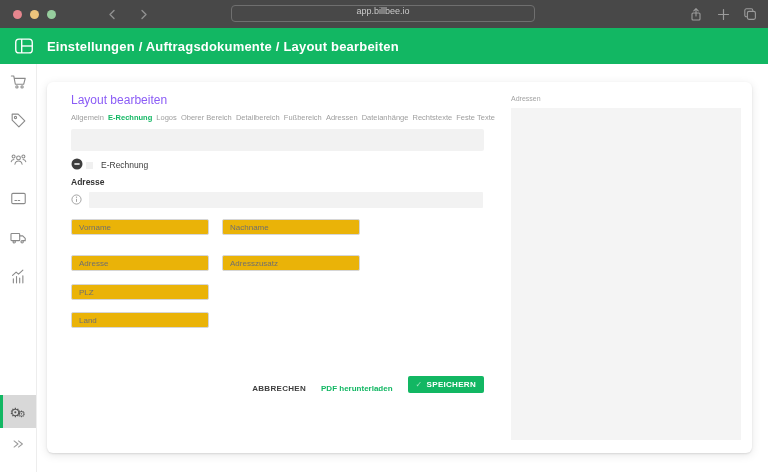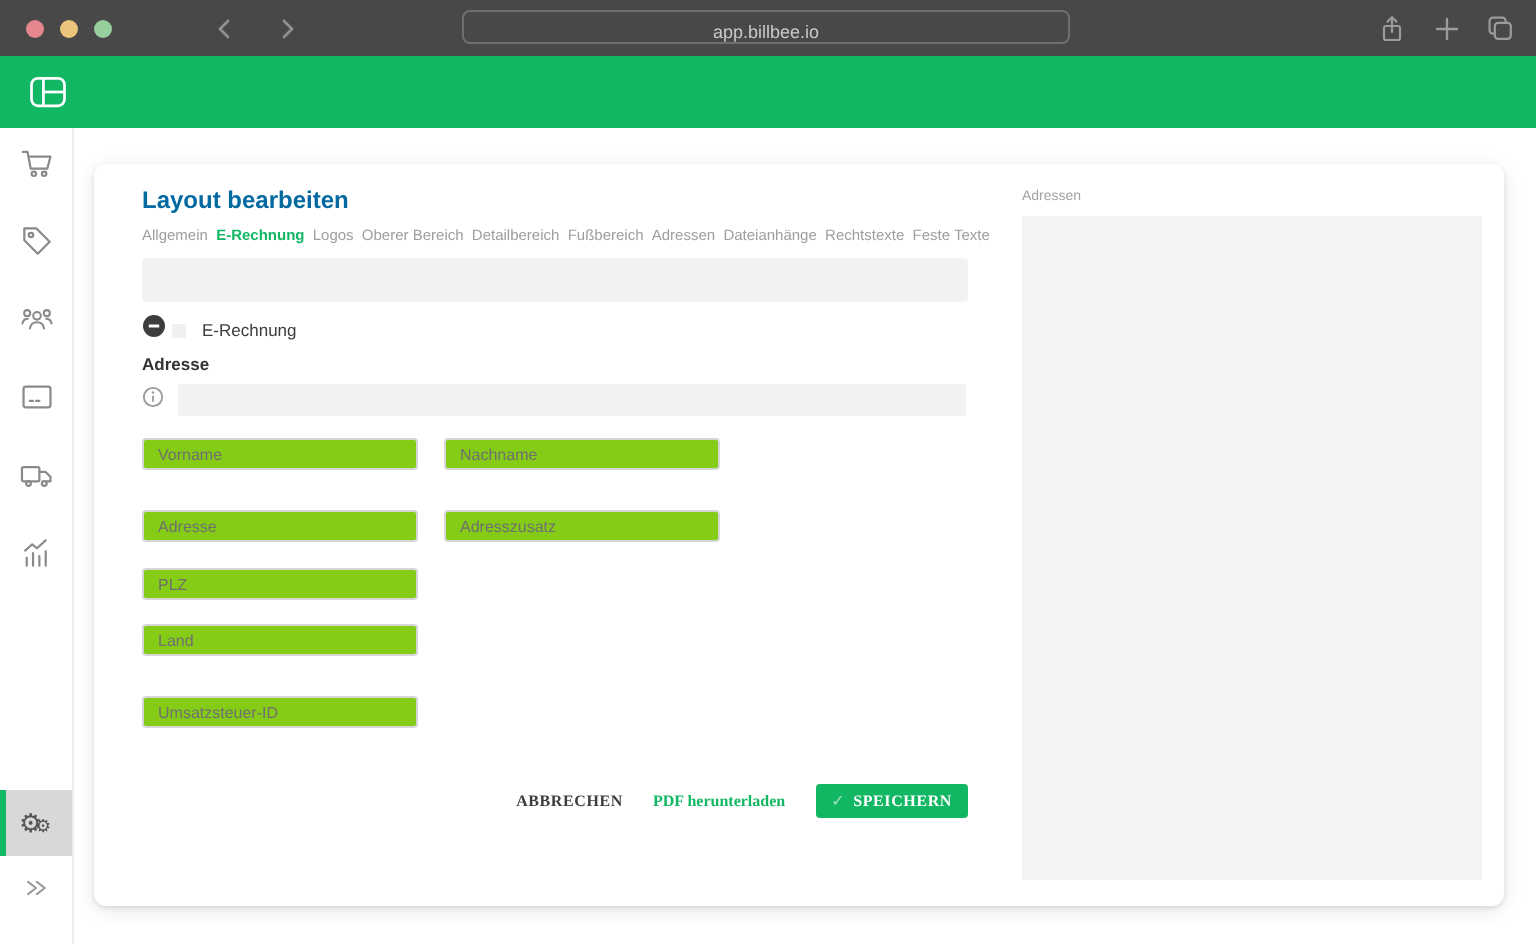--- a/index.html
+++ b/index.html
@@ -8,21 +8,21 @@
 
   
   .chrome{height:28px;background:#484848;position:relative;display:flex;align-items:center;flex:0 0 auto;}
   .traffic{display:flex;gap:8px;margin-left:13px;}
   .dot{width:9px;height:9px;border-radius:50%;}
   .dot.red{background:#e6868e;}
   .dot.yellow{background:#ecc47c;}
   .dot.green{background:#97ce9e;}
   .nav-arrows{display:flex;gap:18px;margin-left:50px;}
   .nav-arrows svg{display:block;}
-  .url-bar{position:absolute;left:231px;top:5px;width:304px;height:17px;border:1px solid #6f6f6f;border-radius:4px;box-sizing:border-box;display:flex;align-items:flex-end;justify-content:center;font-size:9px;color:#c9c9c9;}
+  .url-bar{position:absolute;left:231px;top:5px;width:304px;height:17px;border:1px solid #6f6f6f;border-radius:4px;box-sizing:border-box;display:flex;align-items:flex-start;justify-content:center;font-size:9px;color:#c9c9c9;}
   .chrome-right{position:absolute;right:10px;top:0;height:28px;display:flex;align-items:center;gap:11px;}
   .chrome-right .cicon{display:flex;align-items:center;justify-content:center;width:16px;height:16px;}
 
   
   .app-header{height:36px;background:#12b763;display:flex;align-items:center;flex:0 0 auto;}
   .logo{margin-left:13px;display:flex;align-items:center;}
   .breadcrumb{color:#fff;font-size:13px;font-weight:600;margin-left:12px;letter-spacing:.2px;}
 
   
   .app-body{flex:1;display:flex;min-height:0;background:#fff;}
@@ -33,37 +33,37 @@
   .side-item.expand{height:36px;}
   .gear-txt{font-family:"DejaVu Sans",sans-serif;color:#555;line-height:1;position:relative;}
   .gear-big{font-size:13px;}
   .gear-small{font-size:9px;position:absolute;left:8px;top:7px;}
   .gear-wrap{position:relative;width:20px;height:18px;}
 
   .main{flex:1;position:relative;background:#fff;}
   .card{position:absolute;left:10px;top:18px;width:705px;height:371px;background:#fff;border-radius:6px;box-shadow:0 1px 2px rgba(0,0,0,.10),0 2px 10px rgba(0,0,0,.10);display:flex;box-sizing:border-box;}
 
   .form-col{width:437px;box-sizing:border-box;padding:12px 0 0 24px;flex:0 0 auto;}
-  .page-title{font-size:12px;font-weight:bold;color:#0369a1;line-height:12px;}
+  .page-title{font-size:12px;font-weight:normal;color:#8b5cf6;line-height:12px;}
   .tabs{display:flex;justify-content:space-between;width:424px;margin-top:7px;font-size:7.5px;color:#9e9e9e;white-space:nowrap;}
   .tab{cursor:pointer;}
   .tab.active{color:#12b763;font-weight:bold;}
   .gray-block{margin-top:7px;width:413px;height:22px;background:#f2f2f2;border-radius:2px;}
   .section-row{margin-top:8px;display:flex;align-items:center;height:12px;}
   .mini-box{width:7px;height:7px;background:#f0f0f0;margin-left:3px;}
   .section-label{font-size:8.5px;color:#3c3c3c;margin-left:8px;}
   .group-label{margin-top:7px;font-size:8.5px;font-weight:bold;color:#333;line-height:9px;}
   .info-row{margin-top:4px;display:flex;align-items:center;}
   .info-bar{margin-left:7px;width:394px;height:16px;background:#f2f2f2;border:none;border-radius:1px;}
   .form-grid{margin-top:10px;}
   .field-row{display:flex;gap:13px;}
-  .field-row input{width:138px;height:16px;box-sizing:border-box;border:1px solid #d6d6d6;border-radius:2px;font-size:8px;color:#444;padding:0 0 0 7px;outline:none;font-family:"Liberation Sans",sans-serif;background:#84cc16;}
+  .field-row input{width:138px;height:16px;box-sizing:border-box;border:1px solid #d6d6d6;border-radius:2px;font-size:8px;color:#444;padding:0 0 0 7px;outline:none;font-family:"Liberation Sans",sans-serif;background:#eab308;}
   .field-row input::placeholder{color:#6f6f6f;opacity:1;}
   .mb20{margin-bottom:20px;} .mb13{margin-bottom:13px;} .mb12{margin-bottom:12px;}
-  .card-footer{margin-top:28px;width:413px;display:flex;align-items:center;justify-content:flex-end;gap:15px;font-family:Liberation Serif, serif;}
+  .card-footer{margin-top:28px;width:413px;display:flex;align-items:flex-end;justify-content:flex-end;gap:15px;}
   .btn-cancel{font-size:8px;font-weight:bold;color:#3d3d3d;letter-spacing:.3px;cursor:pointer;}
   .btn-download{font-size:8px;font-weight:bold;color:#12b763;cursor:pointer;}
   .btn-save{background:#12b763;color:#fff;font-size:8px;font-weight:bold;height:17px;padding:0 8px;border-radius:2px;display:flex;align-items:center;gap:4px;cursor:pointer;letter-spacing:.3px;}
   .btn-save .check{color:#9fe2c0;font-size:8px;font-weight:normal;}
 
   .preview-col{flex:1;box-sizing:border-box;padding:13px 11px 0 27px;}
   .preview-label{font-size:7px;color:#a3a3a3;line-height:8px;}
   .preview-panel{margin-top:5px;width:100%;height:332px;background:#f4f4f4;}
 </style>
 </head>
@@ -114,20 +114,21 @@
   </div>
 
   <div class="app-header">
     <span class="logo">
       <svg width="22" height="22" viewBox="0 0 24 24" fill="none" stroke="#ffffff" stroke-width="1.5" stroke-linejoin="round">
           <rect x="3" y="4.5" width="18" height="15" rx="3.5"></rect>
           <line x1="9.5" y1="4.5" x2="9.5" y2="19.5"></line>
           <line x1="9.5" y1="12" x2="21" y2="12"></line>
         </svg>
     </span>
+    <span class="breadcrumb">Einstellungen / Auftragsdokumente / Layout bearbeiten</span>
   </div>
 
   <div class="app-body">
 
     <div class="sidebar">
       <div class="side-item">
         <span><svg width="19" height="19" viewBox="0 0 24 24" fill="none" stroke="#8a8a8a" stroke-width="1.4" stroke-linecap="round" stroke-linejoin="round">
               <path d="M3 5h3l2 10.5h10.5L20.5 8H7"></path>
               <circle cx="10" cy="18.8" r="1.4"></circle>
               <circle cx="16.5" cy="18.8" r="1.4"></circle>
@@ -230,21 +231,20 @@
               <input type="text" placeholder="Adresse" style="">
               <input type="text" placeholder="Adresszusatz" style="">
             </div>
             <div class="field-row mb12">
               <input type="text" placeholder="PLZ" style="">
             </div>
             <div class="field-row mb20">
               <input type="text" placeholder="Land" style="">
             </div>
             <div class="field-row mb20">
-              <input type="text" placeholder="Umsatzsteuer-ID" style="">
             </div>
           </div>
 
           <div class="card-footer">
             <span class="btn-cancel">ABBRECHEN</span>
             <span class="btn-download">PDF herunterladen</span>
             <span class="btn-save">
                 <span class="check">✓</span>
                 <span>SPEICHERN</span>
               </span>

